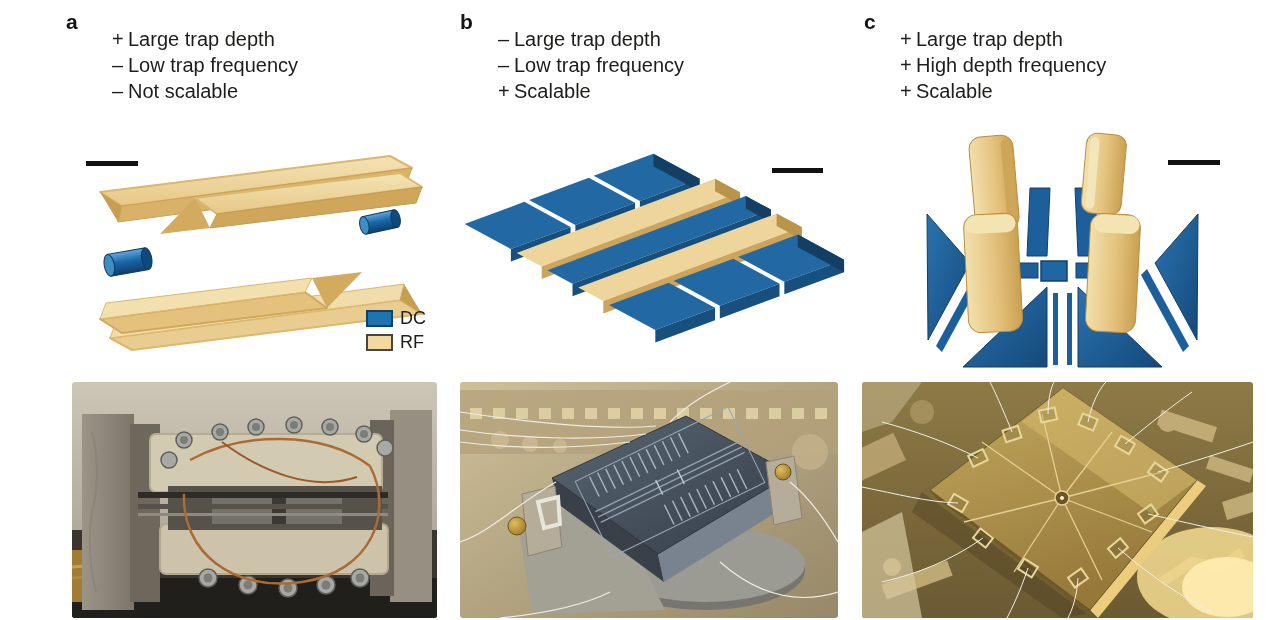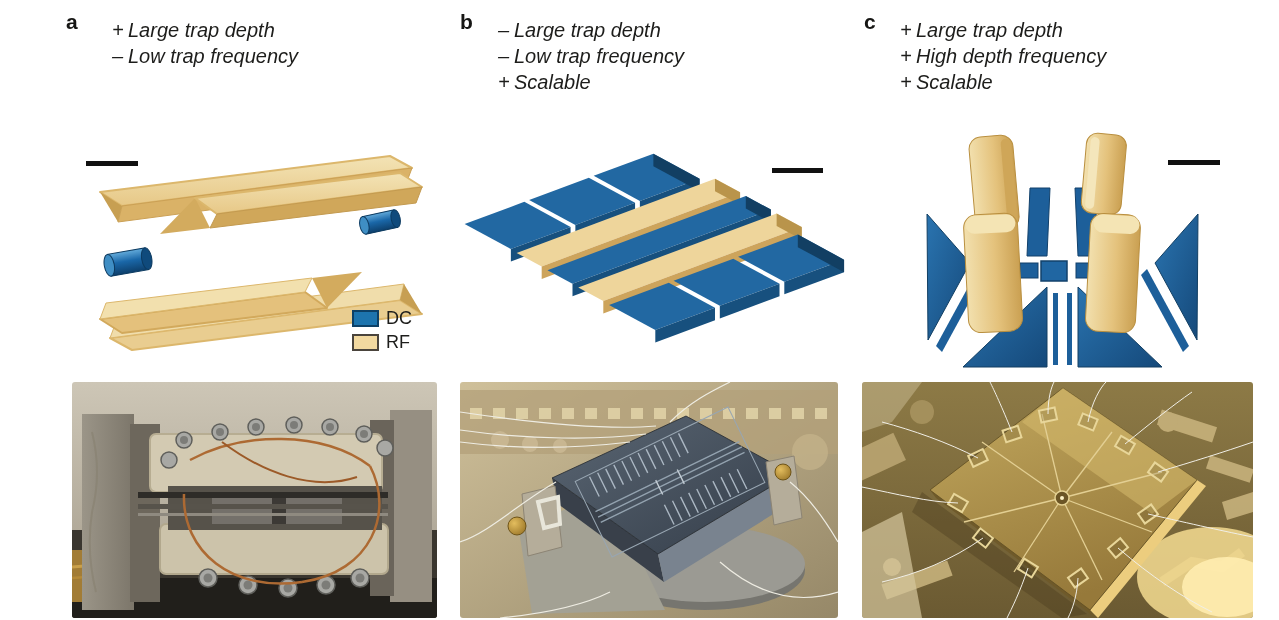--- a/index.html
+++ b/index.html
@@ -3,29 +3,29 @@
 <meta charset="utf-8">
 <style>
   * { margin:0; padding:0; box-sizing:border-box; }
   html,body { background:#ffffff; }
   body { font-family:"Liberation Sans","DejaVu Sans",sans-serif; color:#1d1d1b; }
   #canvas { position:relative; width:1279px; height:620px; background:#ffffff; overflow:hidden; }
 
   .panel-label { position:absolute; font-size:21px; font-weight:bold; color:#161614; }
   .panel-head  { position:absolute; width:330px; }
   .panel-title { font-size:20px; line-height:27px; color:#1d1d1b; }
-  .prop-list   { list-style:none; margin-top:3px;font-style:italic; }
+  .prop-list   { list-style:none; margin-top:12px; }
   .prop-list li{ font-size:20px; line-height:26px; color:#1d1d1b; white-space:nowrap; }
   .prop-list .sign { display:inline-block; min-width:16px; }
 
   .scale-bar { position:absolute; background:#111111; }
 
   .schematic { position:absolute; }
 
-  .legend { position:absolute; left:352px; top:306px;text-align:center; }
+  .legend { position:absolute; left:366px; top:306px;text-align:center; }
   .legend-row { display:flex; align-items:center; height:24px; }
   .legend-swatch { width:27px; height:17px; border:2px solid; margin-right:7px; }
   .legend-swatch.dc { background:#1d74ae; border-color:#0d4066; }
   .legend-swatch.rf { background:#f2d9a0; border-color:#4a443c; }
   .legend-label { font-size:18px; color:#1d1d1b; }
 
   .photo { position:absolute; top:382px; height:236px; border-radius:3px; overflow:hidden; }
   .photo svg { display:block; }
   #photo-a { left:72px;  width:365px; }
   #photo-b { left:460px; width:378px; }
@@ -34,20 +34,21 @@
 </head>
 <body>
 
 <div id="canvas">
 
   <div class="panel-label" style="left:66px; top:10px;">a</div>
   <div class="panel-head" style="left:112px; top:14px;">
     <ul class="prop-list">
       <li><span class="sign">+</span><span>Large trap depth</span></li>
       <li><span class="sign">–</span><span>Low trap frequency</span></li>
+      <li><span class="sign">–</span><span>Not scalable</span></li>
     </ul>
   </div>
 
   <div class="panel-label" style="left:460px; top:10px;">b</div>
   <div class="panel-head" style="left:498px; top:14px;">
     <ul class="prop-list">
       <li><span class="sign">–</span><span>Large trap depth</span></li>
       <li><span class="sign">–</span><span>Low trap frequency</span></li>
       <li><span class="sign">+</span><span>Scalable</span></li>
     </ul>

